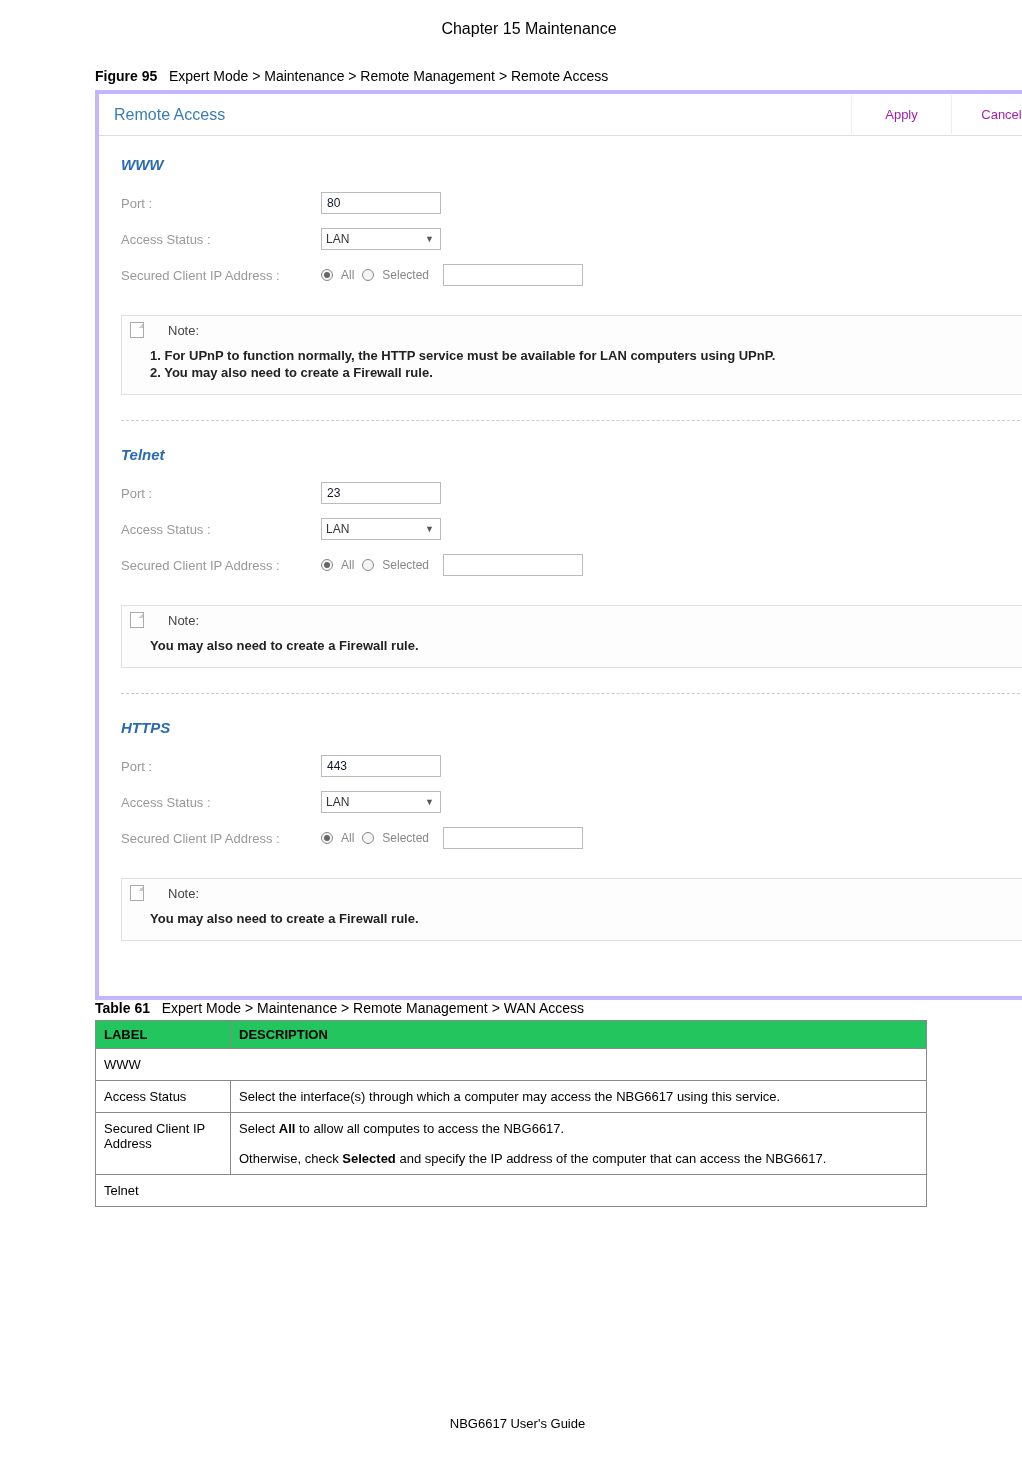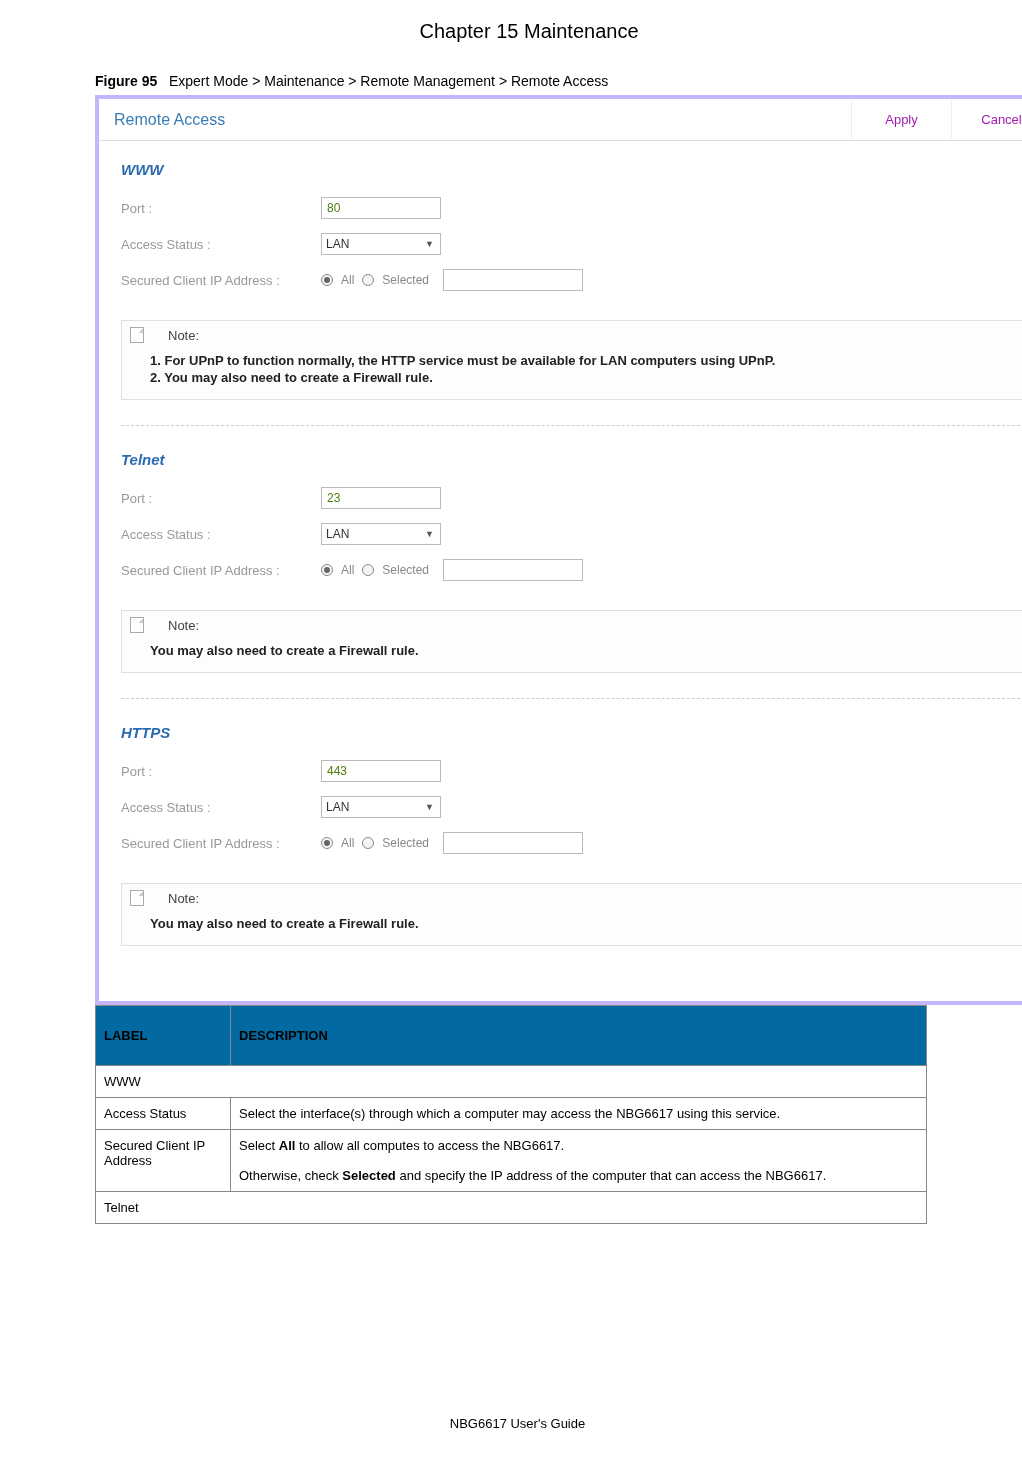--- a/index.html
+++ b/index.html
@@ -6,21 +6,21 @@
     body {
       width: 1022px;
       height: 1465px;
       background: #fff;
       font-family: Verdana, Arial, sans-serif;
       color: #000;
       position: relative;
     }
     .page-header {
       text-align: center;
-      font-size: 20px;
+      font-size: 16px;
       padding-top: 20px;
       padding-bottom: 30px;
       margin-left: 36px;
     }
     .content-area {
       padding: 0 95px;
     }
     .figure-caption {
       font-size: 14px;
       margin-bottom: 6px;
@@ -103,21 +103,21 @@
     }
     .field-label {
       width: 200px;
     }
     .field-input {
       width: 120px;
       height: 22px;
       border: 1px solid #bbb;
       padding: 2px 5px;
       font-size: 12px;
-      color: #4d7c0f;
+      color: #0f172a;
     }
     .field-select {
       width: 120px;
       height: 22px;
       border: 1px solid #bbb;
       background: #fff;
       font-size: 12px;
       color: #333;
       padding-left: 4px;
       position: relative;
@@ -206,24 +206,24 @@
     .table-caption {
       font-size: 14px;
       margin-bottom: 4px;
     }
     .desc-table {
       width: 100%;
       border-collapse: collapse;
       font-size: 13px;
     }
     .desc-table th {
-      background: #0369a1;
+      background: #22c55e;
       text-align: left;
       font-weight: bold;
-      padding: 22px 8px;
+      padding: 6px 8px;
       border: 1px solid #888;
     }
     .desc-table td {
       padding: 8px;
       border: 1px solid #888;
       vertical-align: top;
       background: #fff;
     }
     .desc-table .label-col { width: 135px; }
     .page-footer {
@@ -354,20 +354,24 @@
 
     <div class="scrollbar">
       <div class="scroll-arrow">▴</div>
       <div class="scroll-thumb" style="height:40px"></div>
       <div style="flex:1"></div>
       <div class="scroll-arrow" style="position:absolute;bottom:0;width:100%">▾</div>
     </div>
   </div>
 
 
+  <div class="table-caption">
+    <b>Table 61</b>&nbsp;&nbsp;
+    <span>Expert Mode &gt; Maintenance &gt; Remote Management &gt; WAN Access</span>
+  </div>
 
   <table class="desc-table">
     <tbody>
         <tr>
       <th class="label-col">LABEL</th>
       <th>DESCRIPTION</th>
     </tr>
     <tr>
           <td colspan="2">WWW</td>
         </tr>

